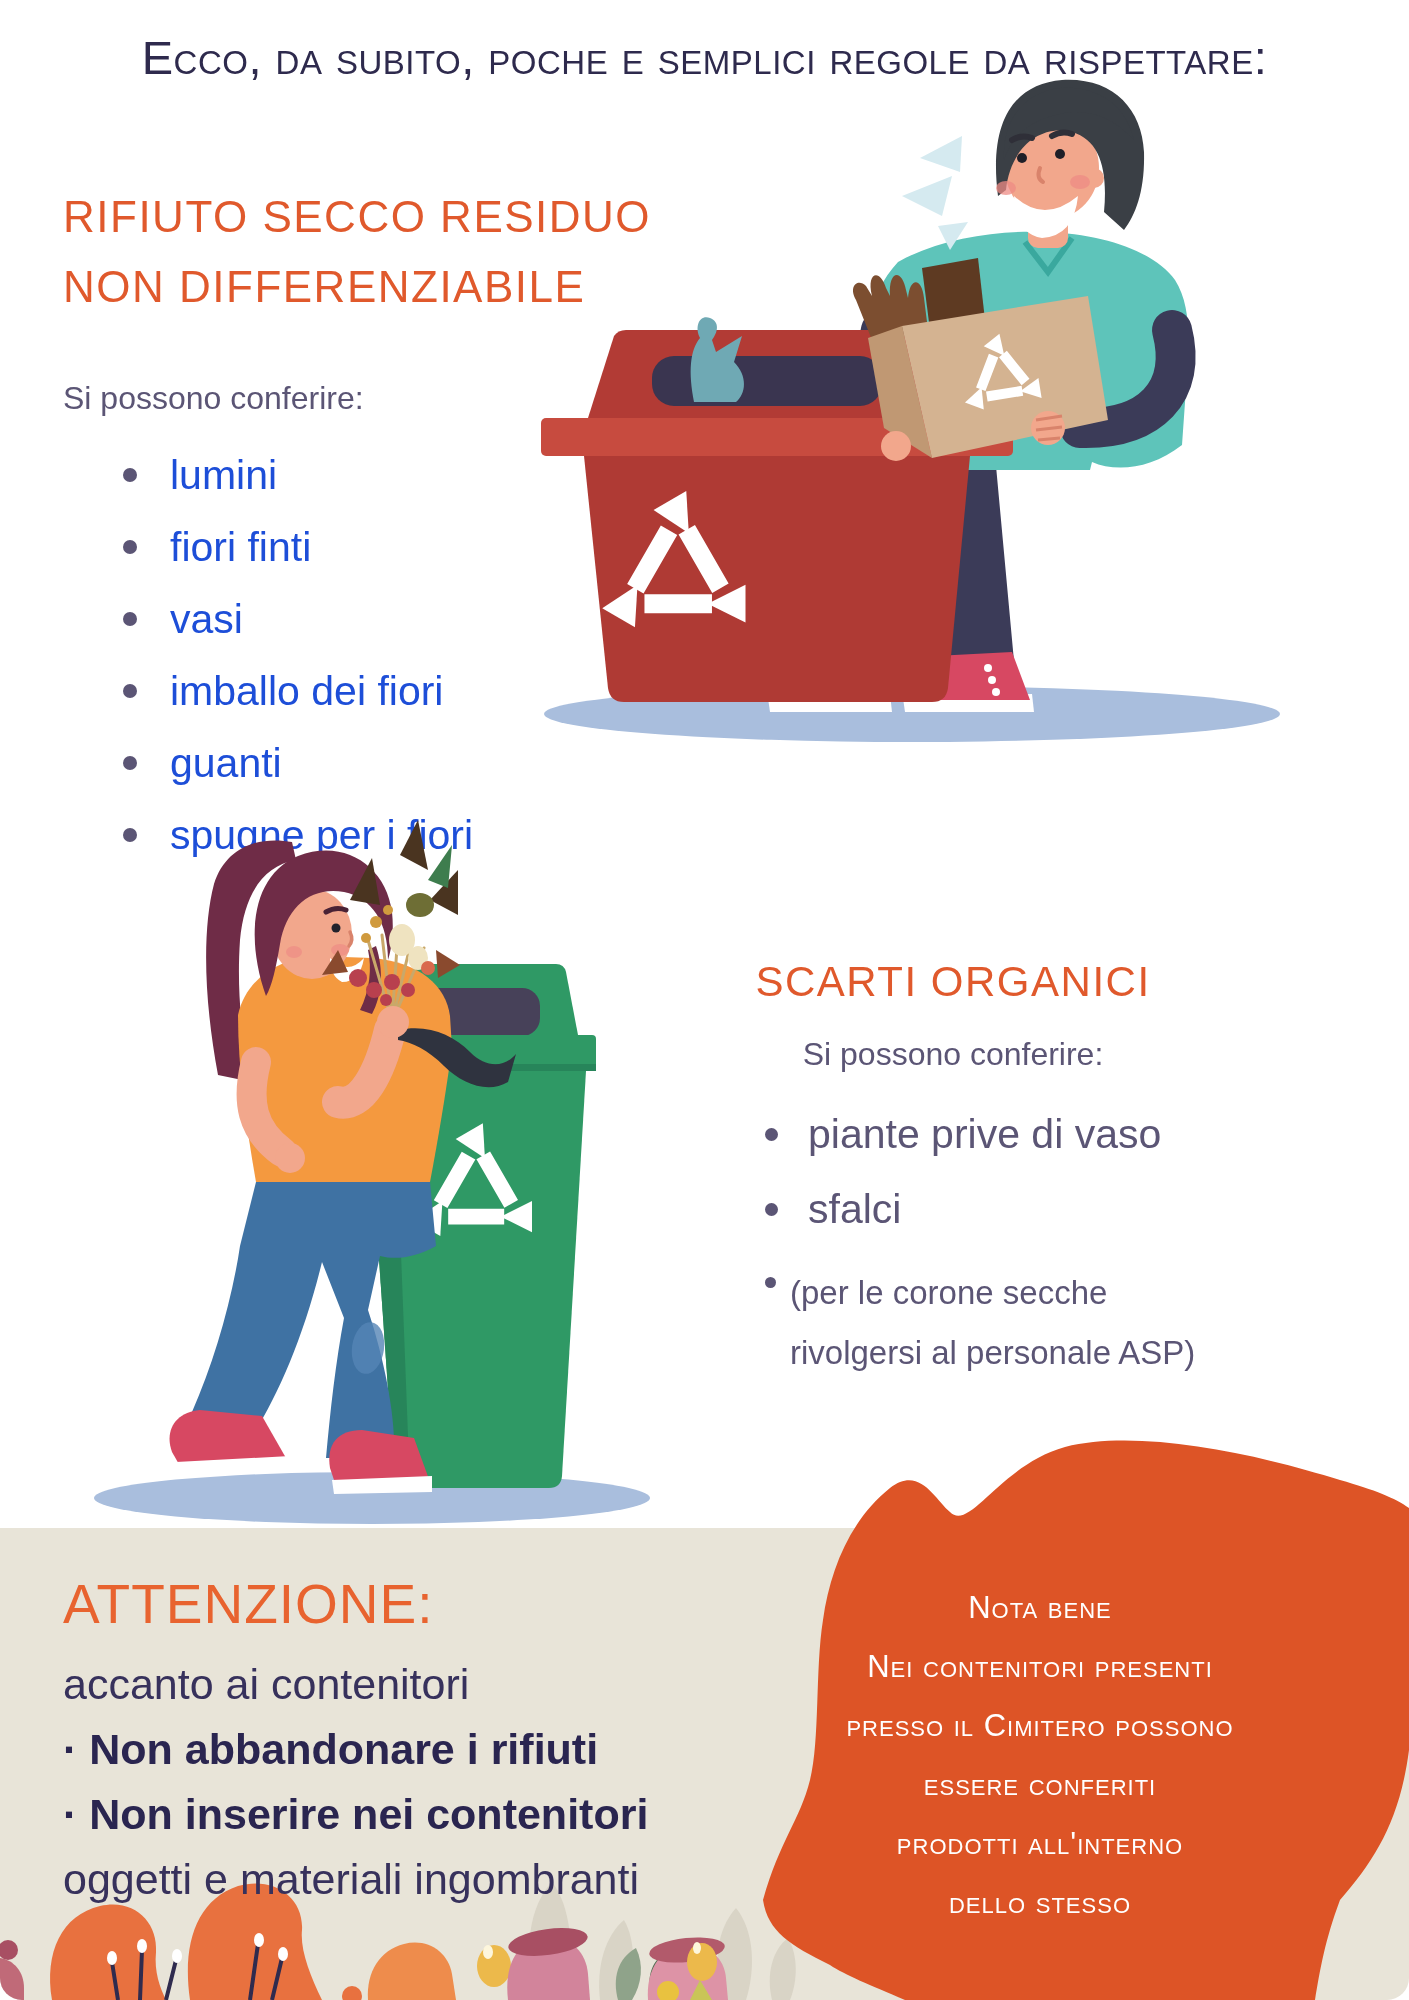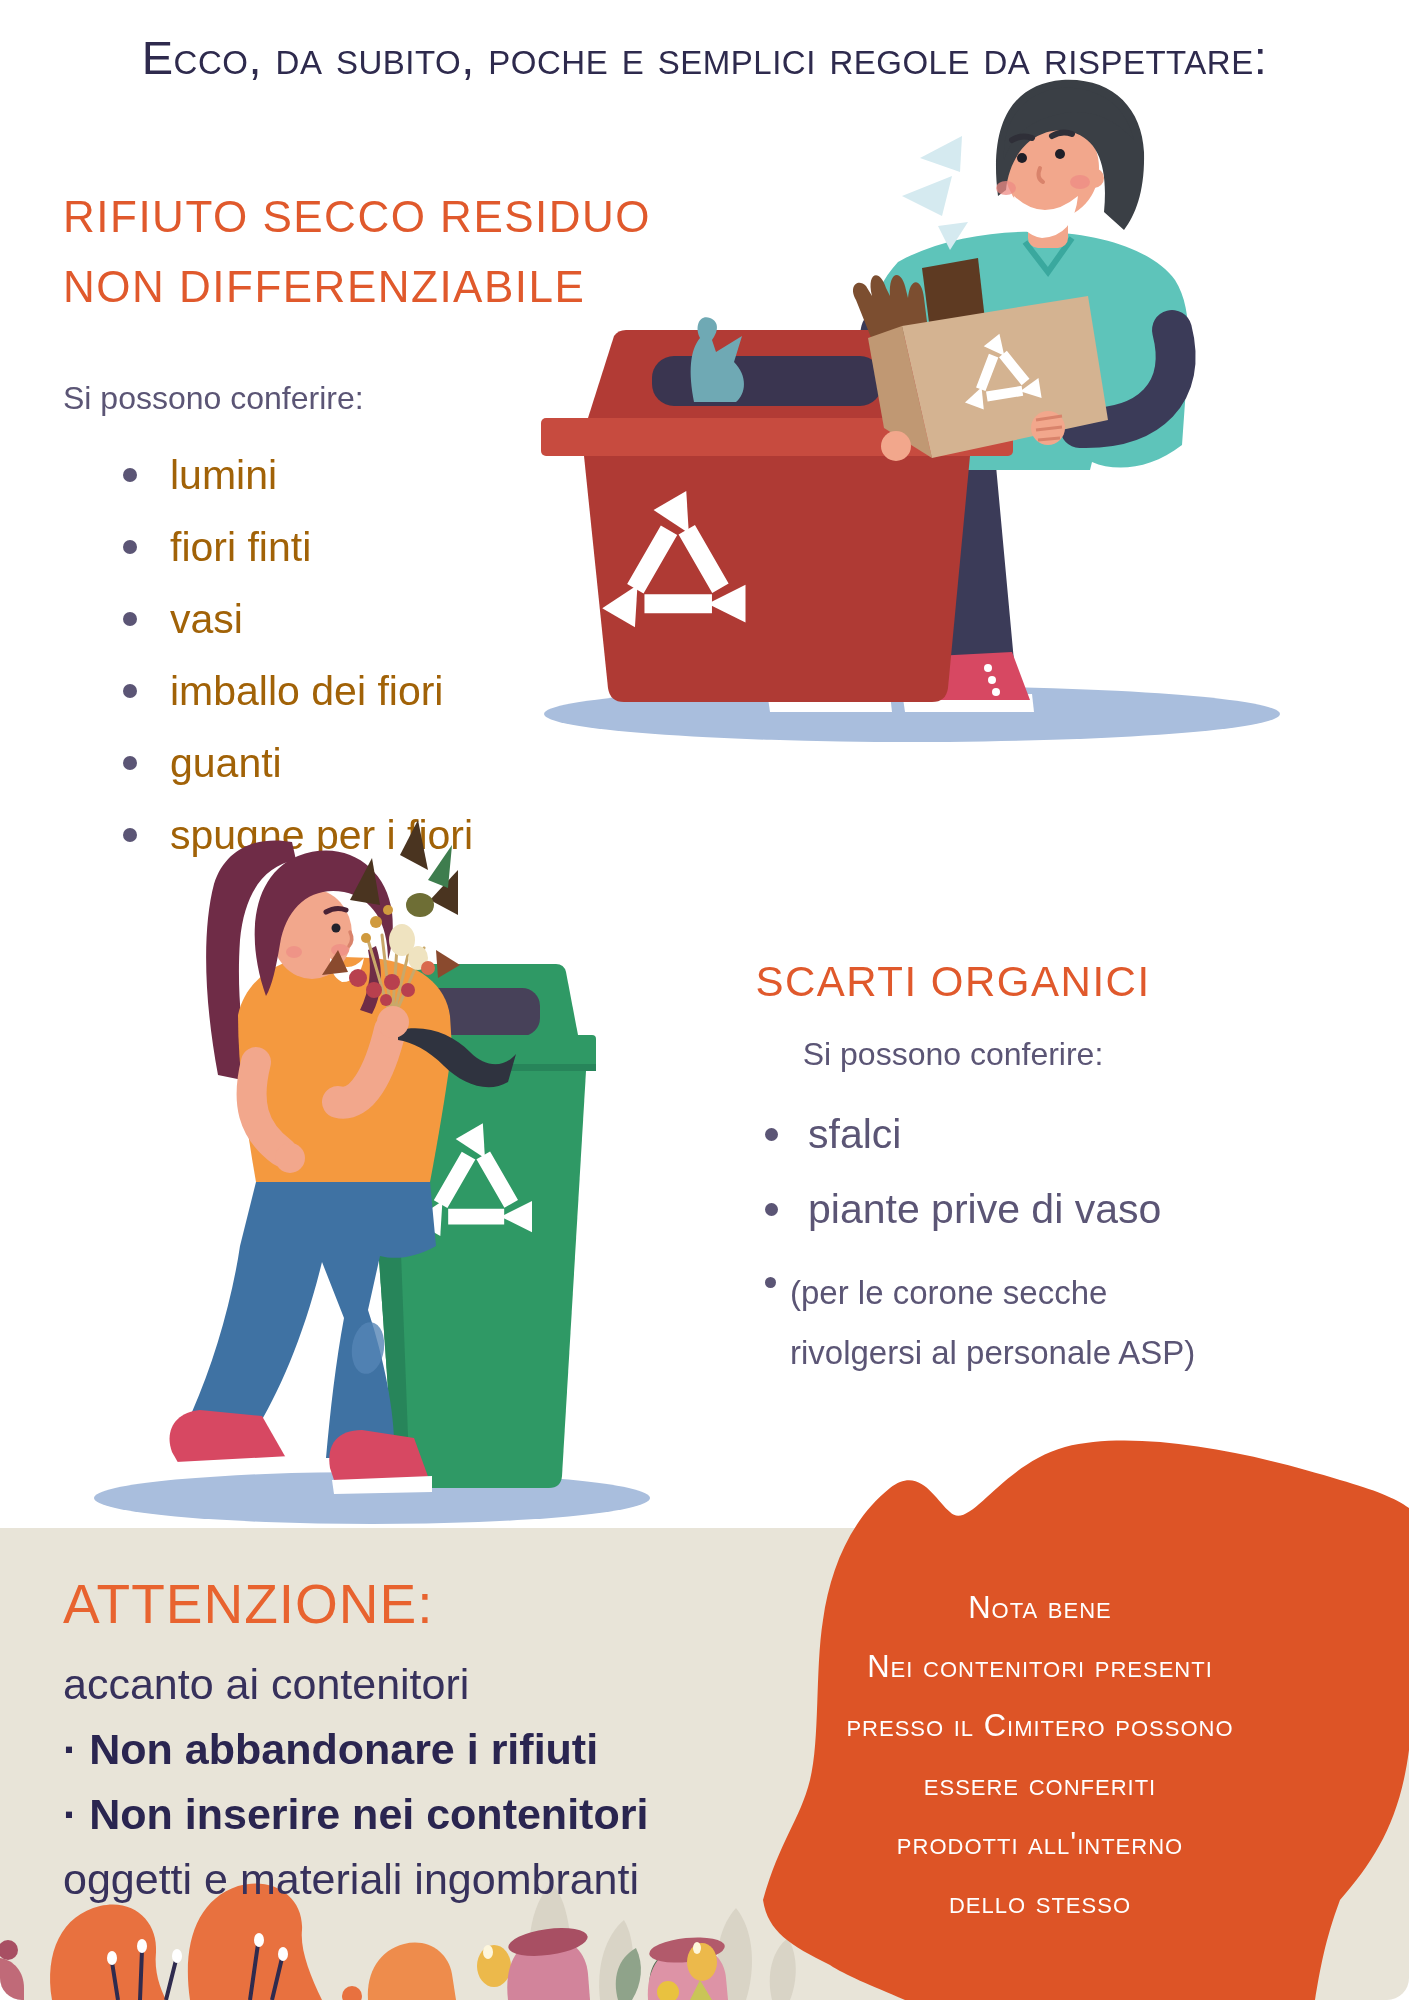--- a/index.html
+++ b/index.html
@@ -12,21 +12,21 @@
             font-variant:small-caps;letter-spacing:.5px;font-weight:500;}
 
   
   .dry{left:63px;top:182px;width:640px;}
   .orange-title{color:#E0592C;font-weight:400;letter-spacing:1.5px;}
   .dry .orange-title{font-size:44px;line-height:70px;}
   .intro{color:#5B5575;font-size:32px;font-weight:400;}
   .dry .intro{margin-top:58px;}
   ul.plainlist{list-style:none;margin:22px 0 0 0;padding:0;}
   .dry li{position:relative;height:72px;line-height:72px;padding-left:107px;
-          color:#a16207;font-size:41px;}
+          color:#1d4ed8;font-size:41px;}
   .dry li .dot{position:absolute;left:60px;top:29px;width:14px;height:14px;border-radius:50%;
                background:#5B5575;}
 
   
   .organic{left:653px;top:958px;width:600px;text-align:center;}
   .organic .orange-title{font-size:42px;}
   .organic .intro{margin-top:30px;}
   .organic ul{text-align:left;margin-top:24px;}
   .organic li{position:relative;height:75px;line-height:75px;padding-left:155px;
               color:#5B5575;font-size:41px;}
@@ -141,22 +141,22 @@
       <circle cx="896" cy="446" r="15" fill="#F2A78C"></circle>
       <circle cx="1048" cy="428" r="17" fill="#F2A78C"></circle>
       <path d="M 1036,420 L 1062,416 M 1036,430 L 1062,427 M 1038,440 L 1060,438" stroke="#D9836B" stroke-width="3" fill="none"></path>
     </g>
   </svg>
 
   <section class="abs organic">
     <div class="orange-title">SCARTI ORGANICI</div>
     <div class="intro">Si possono conferire:</div>
     <ul class="plainlist">
+      <li><span class="dot"></span><span>piante prive di vaso</span></li>
       <li><span class="dot"></span><span>sfalci</span></li>
-      <li><span class="dot"></span><span>piante prive di vaso</span></li>
     </ul>
     <div class="note">
       <span class="dot"></span>
       <div>(per le corone secche</div>
       <div>rivolgersi al personale ASP)</div>
     </div>
   </section>
 
   <svg class="abs" style="left:60px;top:820px" width="640" height="705" viewBox="60 820 640 705" aria-hidden="true">
     <ellipse cx="372" cy="1498" rx="278" ry="26" fill="#A9BEDD"></ellipse>

